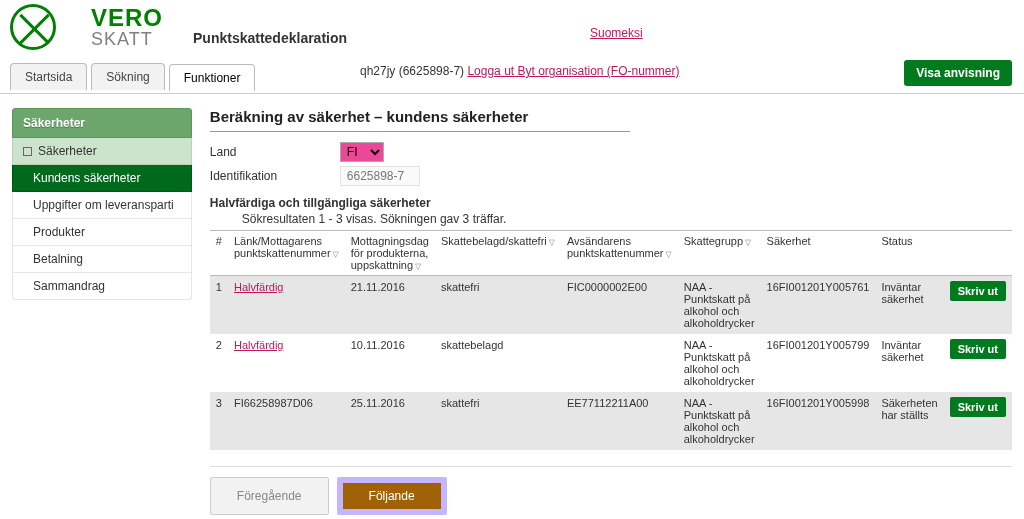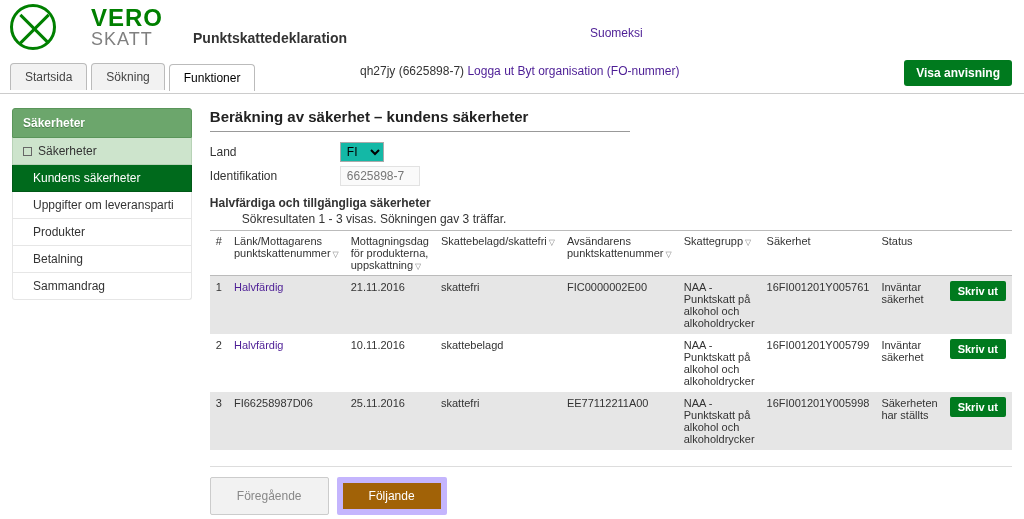--- a/index.html
+++ b/index.html
@@ -38,21 +38,21 @@
     width: 3px; height: 40px; left: 20px; top: 2px; transform: rotate(45deg);
   }
   .logo-circle::after {
     width: 3px; height: 40px; left: 20px; top: 2px; transform: rotate(-45deg);
   }
   .logo-text { display: flex; flex-direction: column; line-height: 1; margin-left: 29px; }
   .logo-text .vero { color: #008000; font-size: 24px; font-weight: bold; letter-spacing: 1px; }
   .logo-text .skatt { color: #808080; font-size: 18px; letter-spacing: 1px; }
   .app-title { font-weight: bold; font-size: 14px; margin-left: 30px; margin-top: 26px; }
   .suomeksi { position: absolute; left: 590px; top: 26px; }
-  a { color: #4c1d95; cursor: pointer; }
+  a { color: #be185d; text-decoration: underline; cursor: pointer; }
   .subheader {
     display: flex;
     align-items: center;
     padding: 6px 10px 0 10px;
     position: relative;
     height: 40px;
     border-bottom: 1px solid #ccc;
   }
   .tabs { display: flex; gap: 4px; align-items: center; }
   .tab {
@@ -117,21 +117,21 @@
   .content { flex: 1; }
   h2.page-title {
     font-size: 15px; font-weight: bold; color: #222;
     border-bottom: 1px solid #999;
     padding-bottom: 6px; margin: 0 0 10px 0;
     width: 420px;
   }
   .field-row { display: flex; align-items: center; margin-bottom: 4px; }
   .field-row .lbl { width: 130px; color: #333; }
   .field-row select {
-    border: 1px solid #aaa; background: #14b8a6; padding: 1px 2px; font-size: 12px;
+    border: 1px solid #aaa; background: #ec4899; padding: 1px 2px; font-size: 12px;
     width: 44px;
   }
   .field-row .ident {
     border: 1px solid #e2e2e2; background: #fafafa; padding: 2px 6px;
     color: #777; width: 80px;
   }
   .section-title { font-weight: bold; margin-top: 10px; margin-bottom: 2px; }
   .results-note { color: #333; margin-bottom: 4px; margin-left: 32px; }
   table.tbl { border-collapse: collapse; width: 800px; font-size: 11px; }
   table.tbl th {

